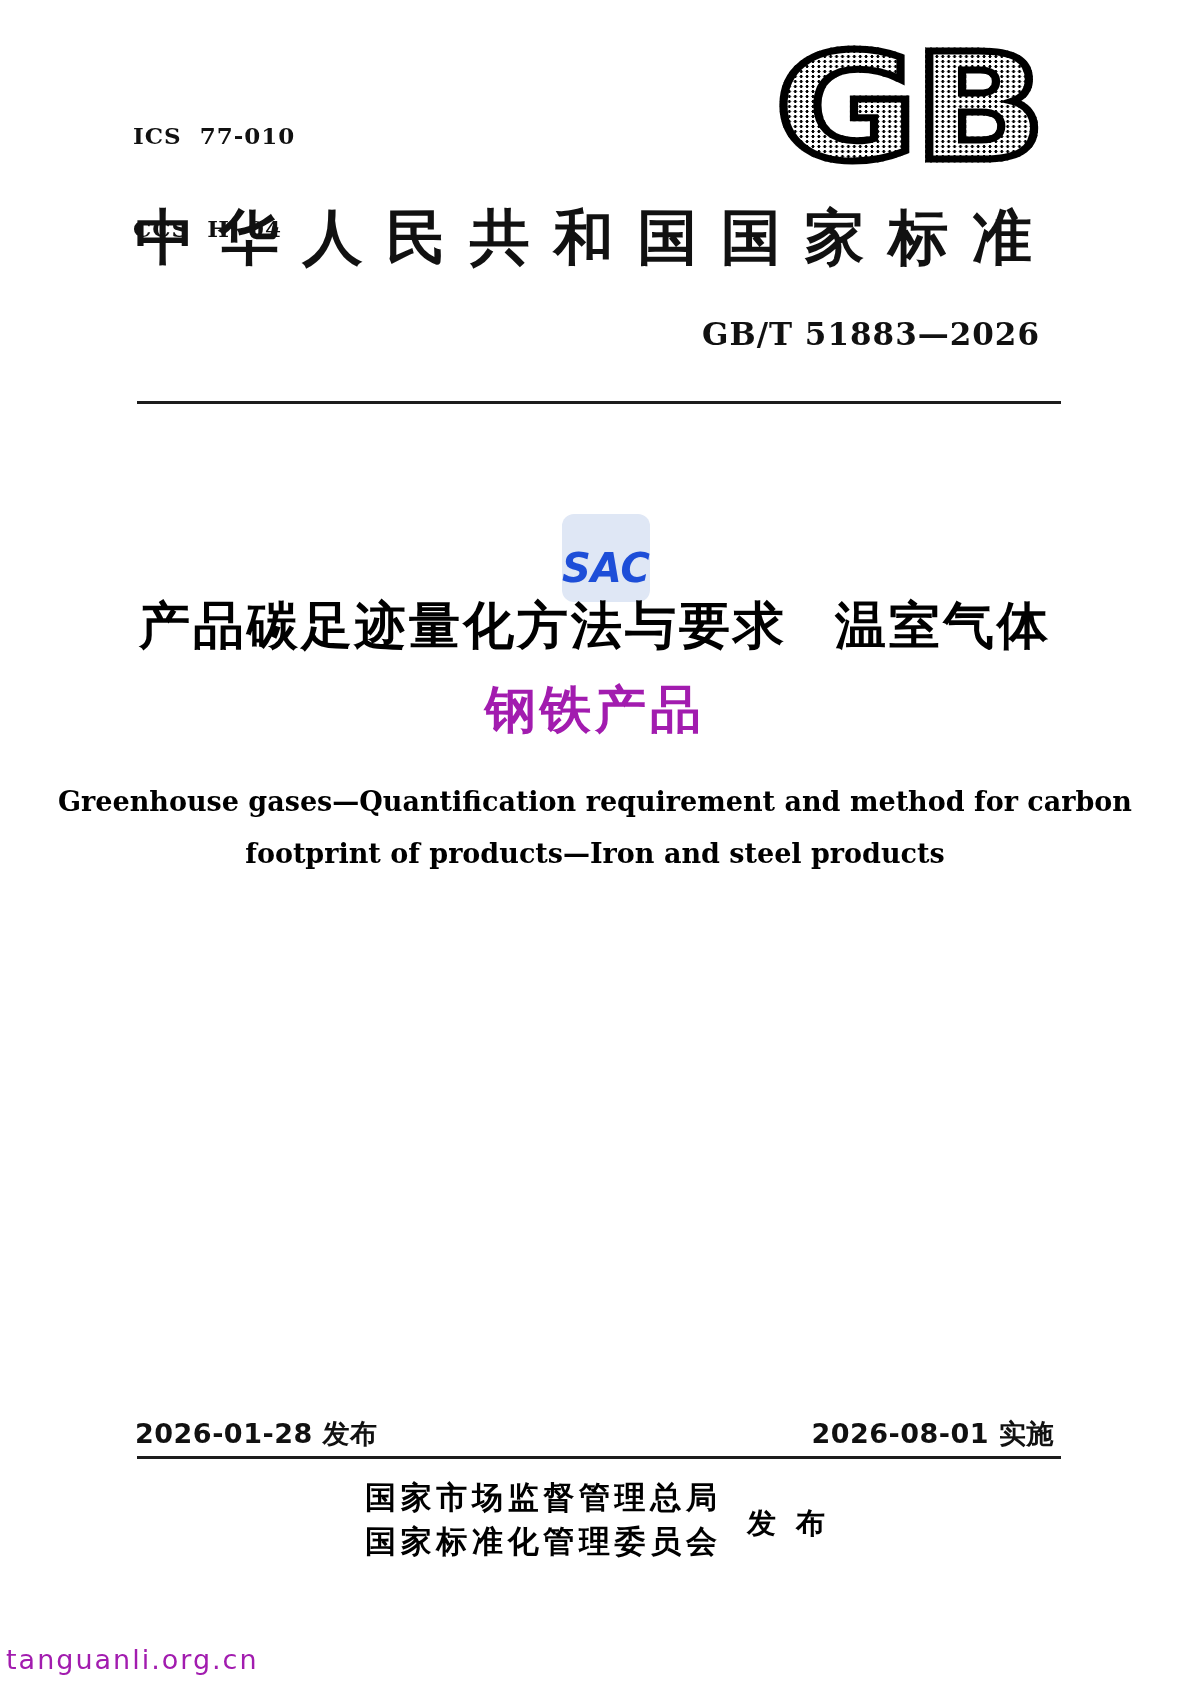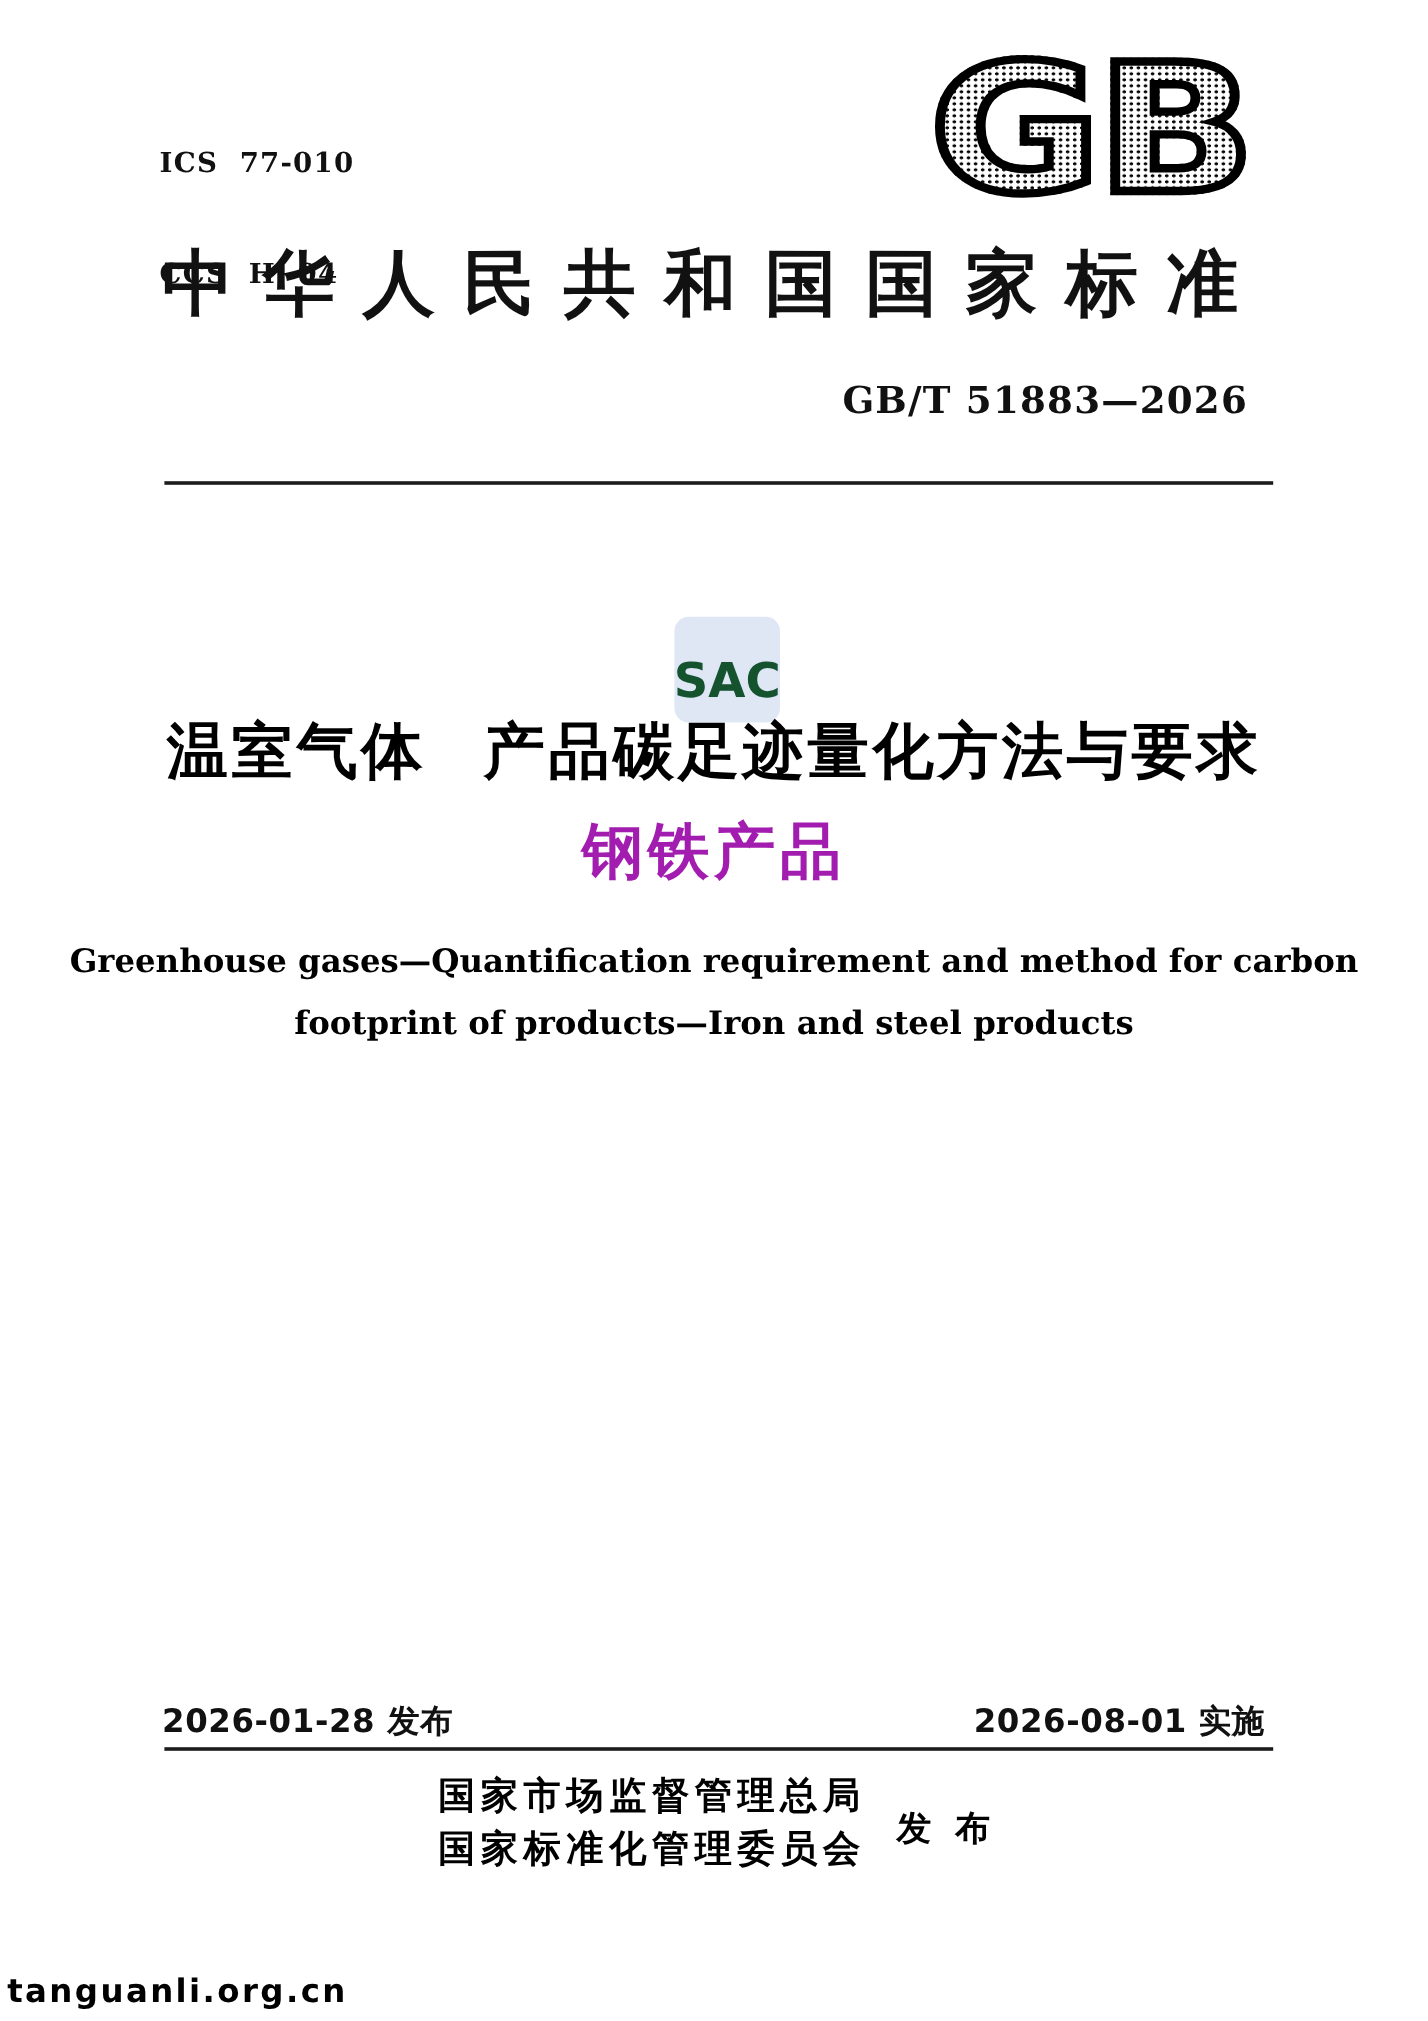--- a/index.html
+++ b/index.html
@@ -98,23 +98,24 @@
     border-radius: 12px;
     background: #dfe7f5;
     display: flex;
     align-items: flex-end;
     justify-content: center;
     overflow: hidden;
   }
   .sac-mark span {
     font-family: "DejaVu Sans", sans-serif;
     font-weight: 900;
+    font-style: italic;
     font-size: 40px;
     line-height: 1;
-    color: #14532d;
+    color: #1d4ed8;
     text-shadow: 0 0 1px #c9d6ee;
     margin-bottom: 14px;
   }
 
   
   .title-cn {
     position: absolute;
     left: 0;
     top: 592px;
     width: 1190px;
@@ -205,24 +206,24 @@
   }
 
   [data-justify] { display: flex; justify-content: space-between; }
 
   
   .corner-mark {
     position: absolute;
     left: 6px;
     top: 1644px;
     font-family: "DejaVu Sans", sans-serif;
-    font-weight: bold;
+    font-weight: normal;
     font-size: 27px;
     letter-spacing: 2px;
-    color: #000000;
+    color: #a21caf;
   }
 </style>
 </head>
 <body>
 
 <div class="page">
 
   <div class="codes">
     <div>ICS  77-010</div>
     <div>CCS  H  04</div>
@@ -248,22 +249,22 @@
 
   <div class="std-number">GB/T 51883—2026</div>
 
   <div class="rule-top"></div>
 
   <div class="sac-mark">
     <span>SAC</span>
   </div>
 
   <div class="title-cn">
+    <span>产品碳足迹量化方法与要求</span>
     <span>温室气体</span>
-    <span>产品碳足迹量化方法与要求</span>
   </div>
   <div class="title-cn-2">钢铁产品</div>
 
   <div class="title-en l2">footprint of products—Iron and steel products</div>
   <div class="title-en l1">Greenhouse gases—Quantification requirement and method for carbon</div>
 
   <div class="date issue">2026-01-28 发布</div>
   <div class="date impl">2026-08-01 实施</div>
 
   <div class="rule-bottom"></div>

